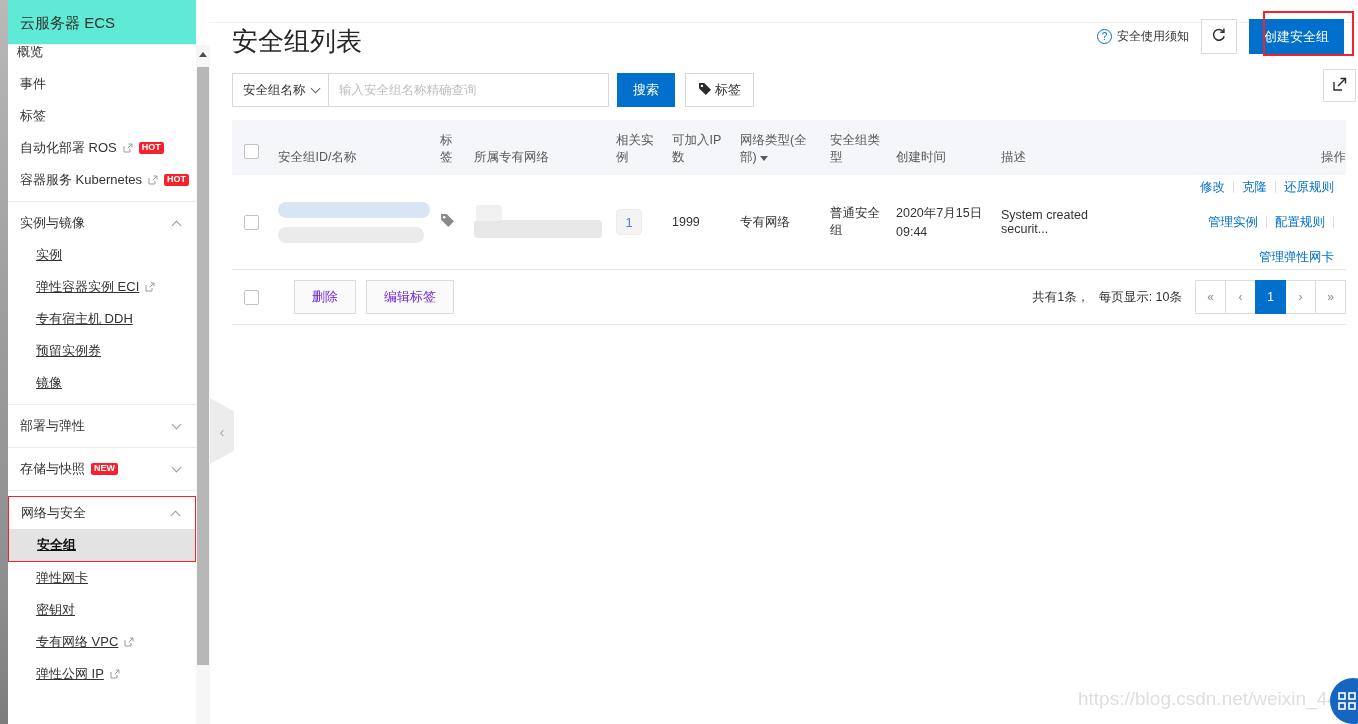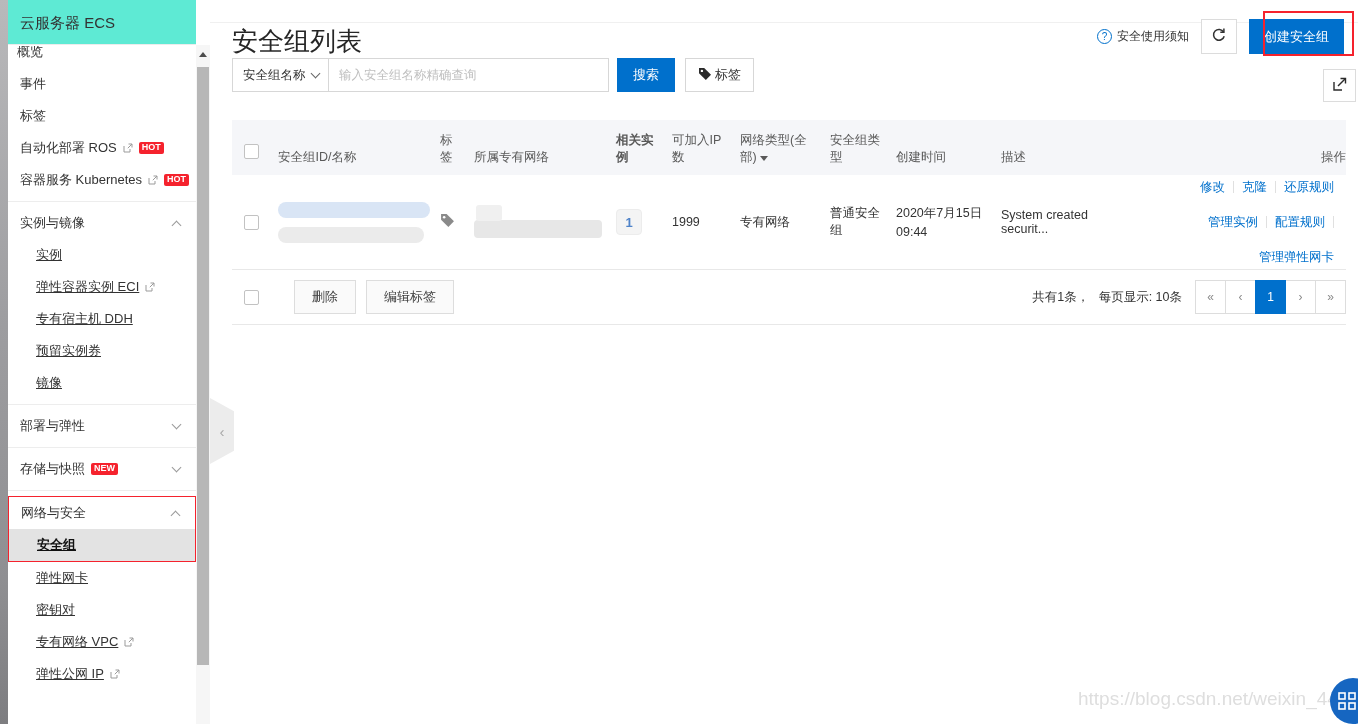--- a/index.html
+++ b/index.html
@@ -61,21 +61,21 @@
   .help-link { display:flex; align-items:center; gap:5px; font-size:12px; color:#333; cursor:pointer; }
   .q-icon { width:15px; height:15px; border-radius:50%; border:1px solid #0070cc; color:#0070cc;
     font-size:10px; line-height:13px; text-align:center; display:inline-block; }
   .refresh-btn { width:36px; height:35px; border:1px solid #dcdcdc; background:#fff;
     display:flex; align-items:center; justify-content:center; cursor:pointer; }
   .create-btn { height:35px; padding:0 15px; background:#0070cc; color:#fff; border:none;
     font-size:13px; cursor:pointer; }
   .red-box-create { position:absolute; top:11px; right:4px; width:91px; height:45px;
     border:2px solid #f5222d; z-index:5; pointer-events:none; }
 
-  .filter-row { position:absolute; top:58px; left:22px; display:flex; align-items:flex-start; }
+  .filter-row { position:absolute; top:73px; left:22px; display:flex; align-items:flex-start; }
   .field-select { width:97px; height:34px; border:1px solid #d7d7d7; background:#fff;
     display:flex; align-items:center; justify-content:space-between; padding:0 9px 0 10px;
     font-size:12.5px; color:#333; cursor:pointer; }
   .search-input { width:280px; height:34px; border:1px solid #d7d7d7; border-left:none;
     padding:0 10px; font-size:12.5px; color:#333; outline:none; }
   .search-input::placeholder { color:#bfbfbf; }
   .search-btn { width:58px; height:34px; margin-left:8px; background:#0070cc; color:#fff;
     border:none; font-size:13px; cursor:pointer; }
   .tag-btn { margin-left:10px; height:34px; padding:0 12px; border:1px solid #d7d7d7; background:#fff;
     display:flex; align-items:center; gap:3px; font-size:13px; color:#333; cursor:pointer; }
@@ -83,21 +83,21 @@
     border:1px solid #dcdcdc; background:#fff; display:flex; align-items:center; justify-content:center; cursor:pointer; }
 
   
   .table { position:absolute; left:22px; right:12px; top:120px; }
   .thead { display:flex; align-items:flex-end; background:#f5f6f9; height:55px; }
   .th { font-size:12.5px; color:#595959; padding:0 12px 9px 0; }
   .c-check { width:46px; padding-left:12px; padding-right:0; }
   .c-id { width:162px; }
   .c-tag { width:34px; }
   .c-vpc { width:142px; }
-  .c-rel { width:56px;font-weight:bold; }
+  .c-rel { width:56px; }
   .c-ip { width:68px; }
   .c-net { width:90px; }
   .c-sgtype { width:66px; }
   .c-created { width:105px; }
   .c-desc { width:140px; }
   .c-act { flex:1; text-align:right; padding-right:0; }
   .caret-down { display:inline-block; width:0; height:0; border-left:4px solid transparent;
     border-right:4px solid transparent; border-top:5px solid #595959; margin-left:3px; }
   .cbx { width:15px; height:15px; border:1px solid #c2c2c2; border-radius:2px; background:#fff; cursor:pointer; }
   .thead .cbx { margin-bottom:7px; }
@@ -113,21 +113,21 @@
   .rel-badge { width:26px; height:26px; background:#f4f4f4; border:1px solid #ececec; border-radius:4px;
     color:#4f83c9; font-size:13px; display:flex; align-items:center; justify-content:center; cursor:pointer; }
   .two-line { display:flex; flex-direction:column; gap:3px; }
   .actions-cell { display:flex; flex-direction:column; align-items:flex-end; gap:18px; }
   .action-line { display:flex; align-items:center; gap:8px; }
   .alink { color:#0070cc; cursor:pointer; white-space:nowrap; }
   .asep { width:1px; height:12px; background:#e0e0e0; }
 
   .tfoot { display:flex; align-items:center; height:55px; border-bottom:1px solid #e8e8e8; }
   .batch-btn { height:34px; padding:0 17px; border:1px solid #ddd; background:#fafafa;
-    color:#404040; font-size:13px; margin-left:16px; }
+    color:#6d28d9; font-size:13px; margin-left:16px; }
   .batch-btn + .batch-btn { margin-left:10px; }
   .foot-right { margin-left:auto; display:flex; align-items:center; gap:8px; }
   .stats { font-size:12.5px; color:#333; }
   .stats span { margin-right:6px; }
   .pager { display:flex; }
   .pbtn { min-width:31px; height:34px; border:1px solid #ddd; background:#fff; color:#8a8a8a;
     display:flex; align-items:center; justify-content:center; font-size:12px; margin-left:-1px; cursor:pointer; }
   .pbtn.active { background:#0070cc; color:#fff; border-color:#0070cc; position:relative; z-index:1; }
 
   

